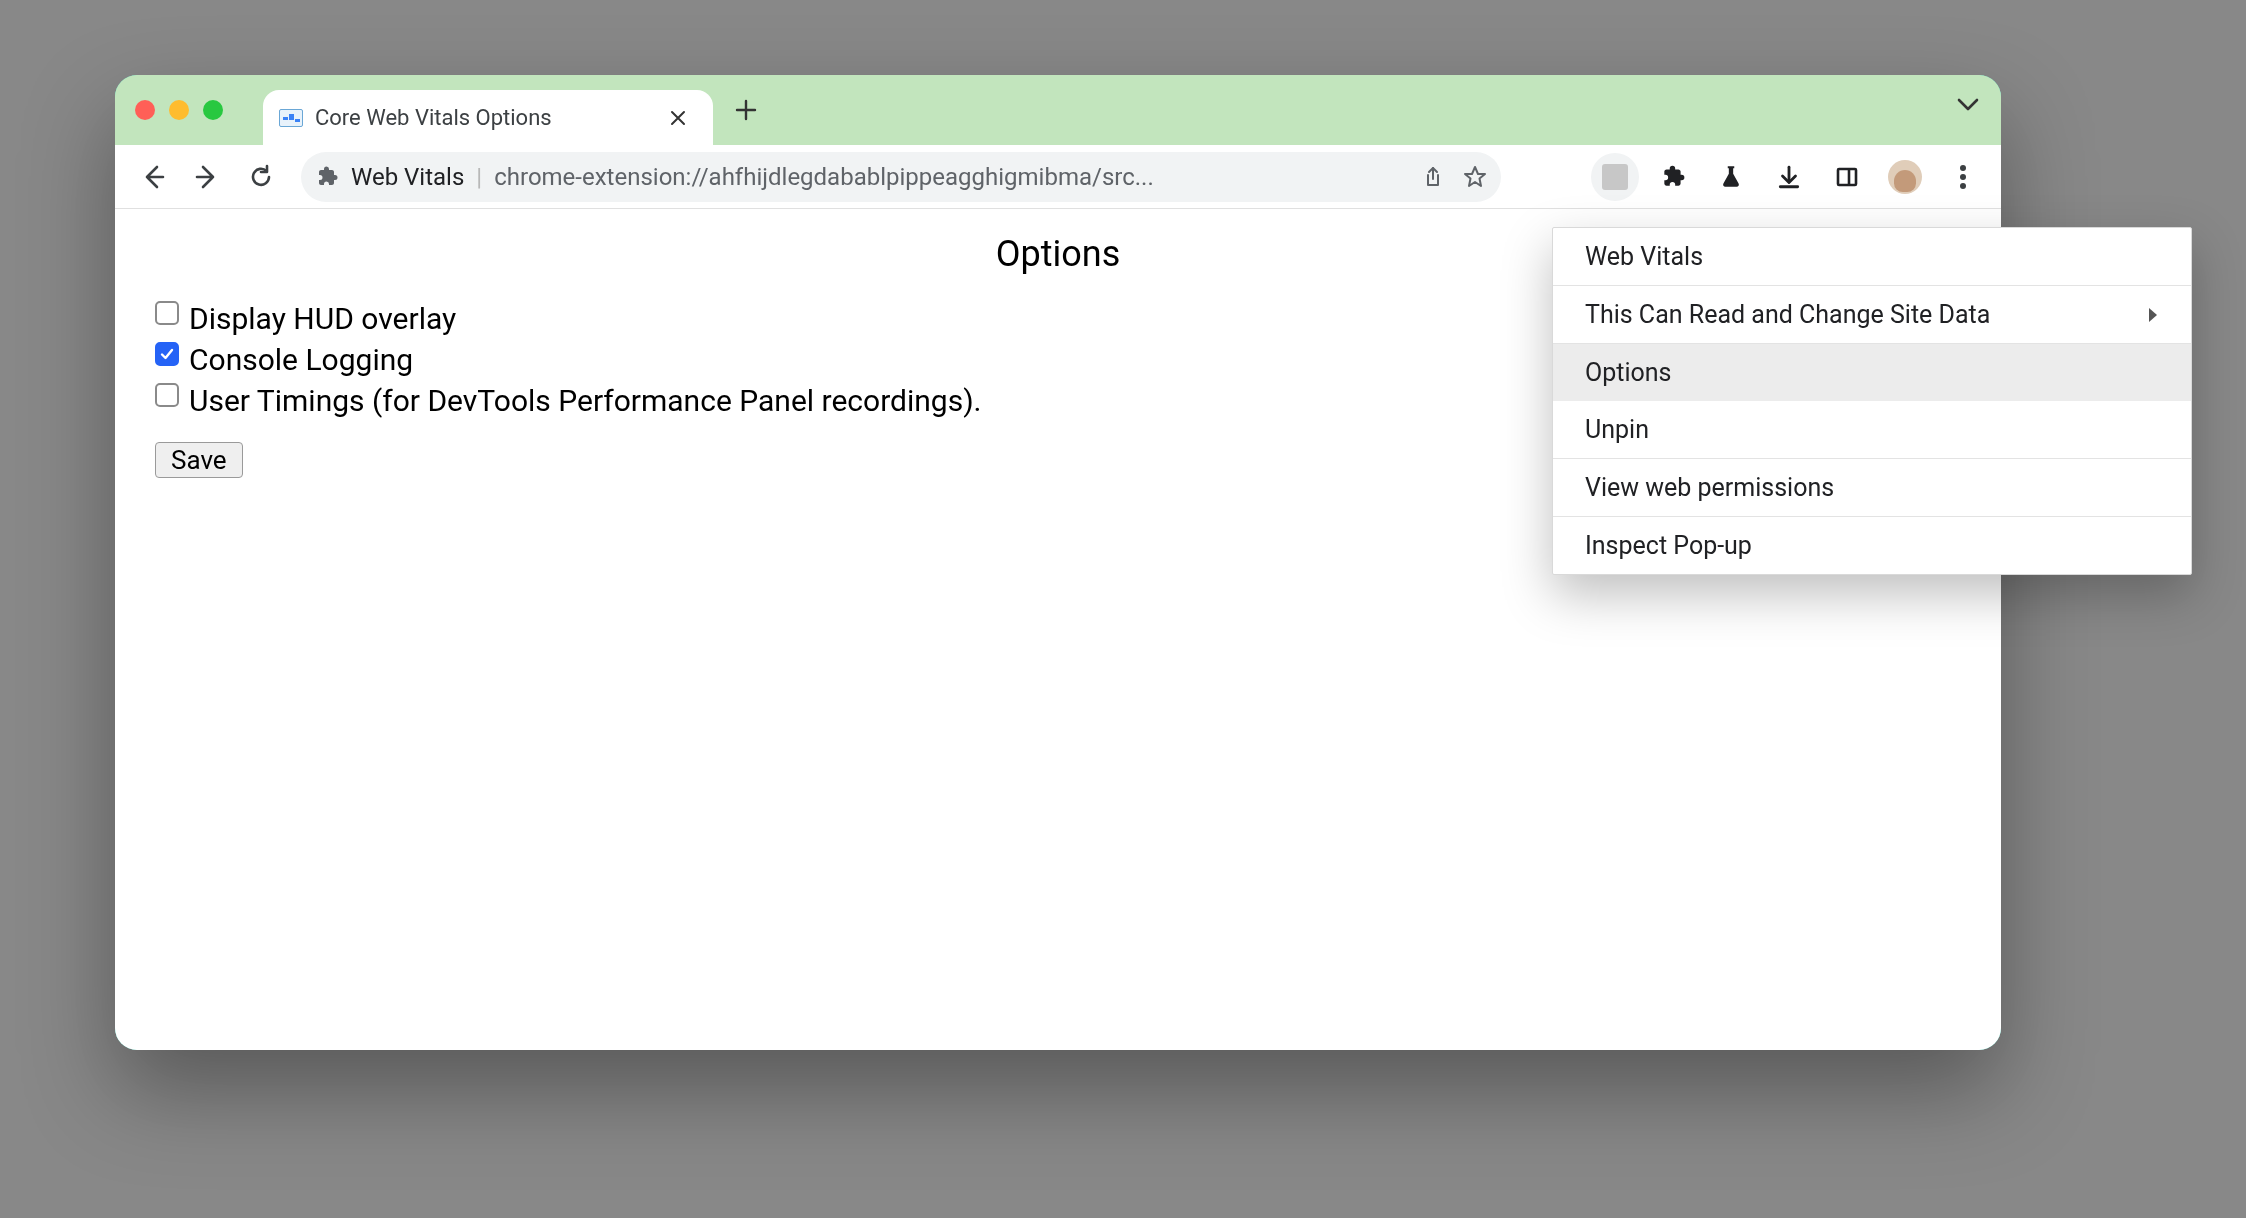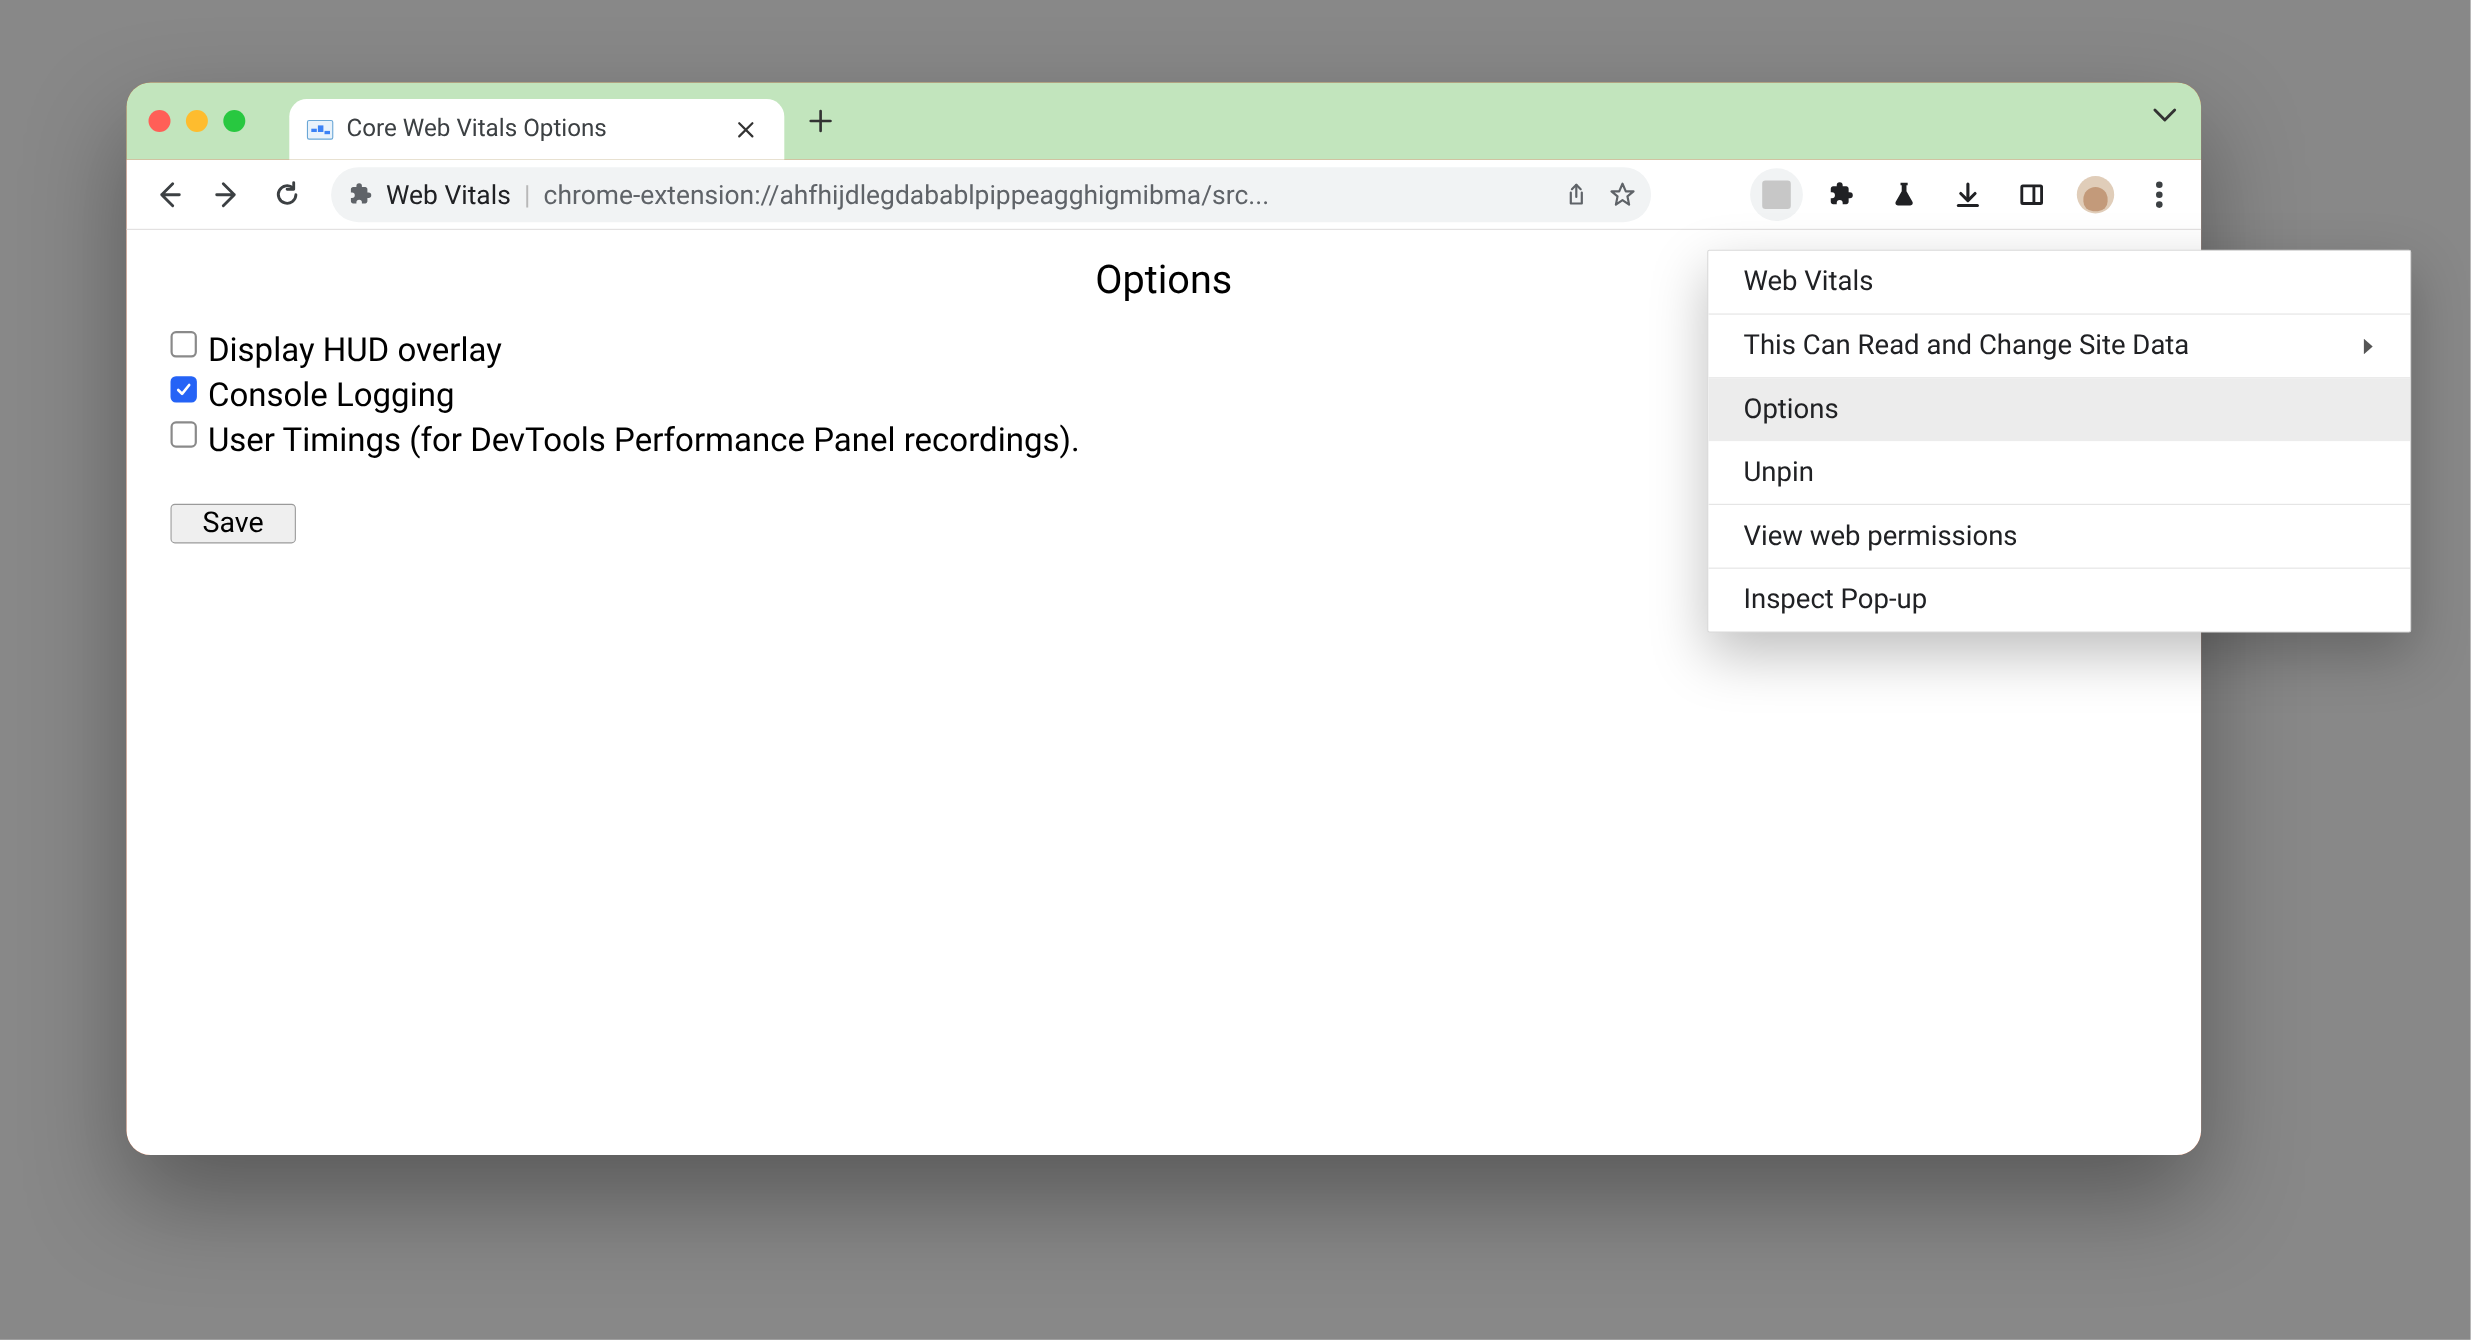--- a/index.html
+++ b/index.html
@@ -10,21 +10,21 @@
     width: 2246px;
     height: 1218px;
     position: relative;
   }
   .window {
     position: absolute;
     left: 115px;
     top: 75px;
     width: 1886px;
     height: 975px;
-    background: #c2410c;
+    background: #5eead4;
     border-radius: 22px;
     overflow: visible;
     box-shadow: 0 40px 90px rgba(0,0,0,0.35);
   }
   .tab-strip {
     height: 70px;
     background: #c2e5bd;
     border-top-left-radius: 22px;
     border-top-right-radius: 22px;
     display: flex;
@@ -111,23 +111,23 @@
     overflow: hidden;
   }
   .content-inner { padding: 10px 40px 40px 40px; }
   .page-title { text-align: center; font-size: 36px; font-weight: 400; margin: 14px 0 26px 0; color: #000; }
   .opt-line { display:flex; gap: 10px; font-size: 30px; color:#000; margin: 6px 0; }
   .cb { width: 24px; height: 24px; border: 2px solid #8a8a8a; border-radius: 5px; background:#fff; display:inline-flex; align-items:center; justify-content:center; flex-shrink:0; }
   .cb.checked { background:#2563f6; border-color:#2563f6; }
   .cb.checked svg { display:block; }
   .cb svg { display:none; }
   .save-btn {
-    margin-top: 34px;
+    margin-top: 18px;
     font-size: 26px;
-    padding: 2px 28px;
+    padding: 2px 15px;
     background: #efefef;
     border: 1.5px solid #9a9a9a;
     border-radius: 4px;
     cursor: pointer;
     font-family: inherit;
   }
   .context-menu {
     position: absolute;
     top: 152px;
     left: 1437px;

